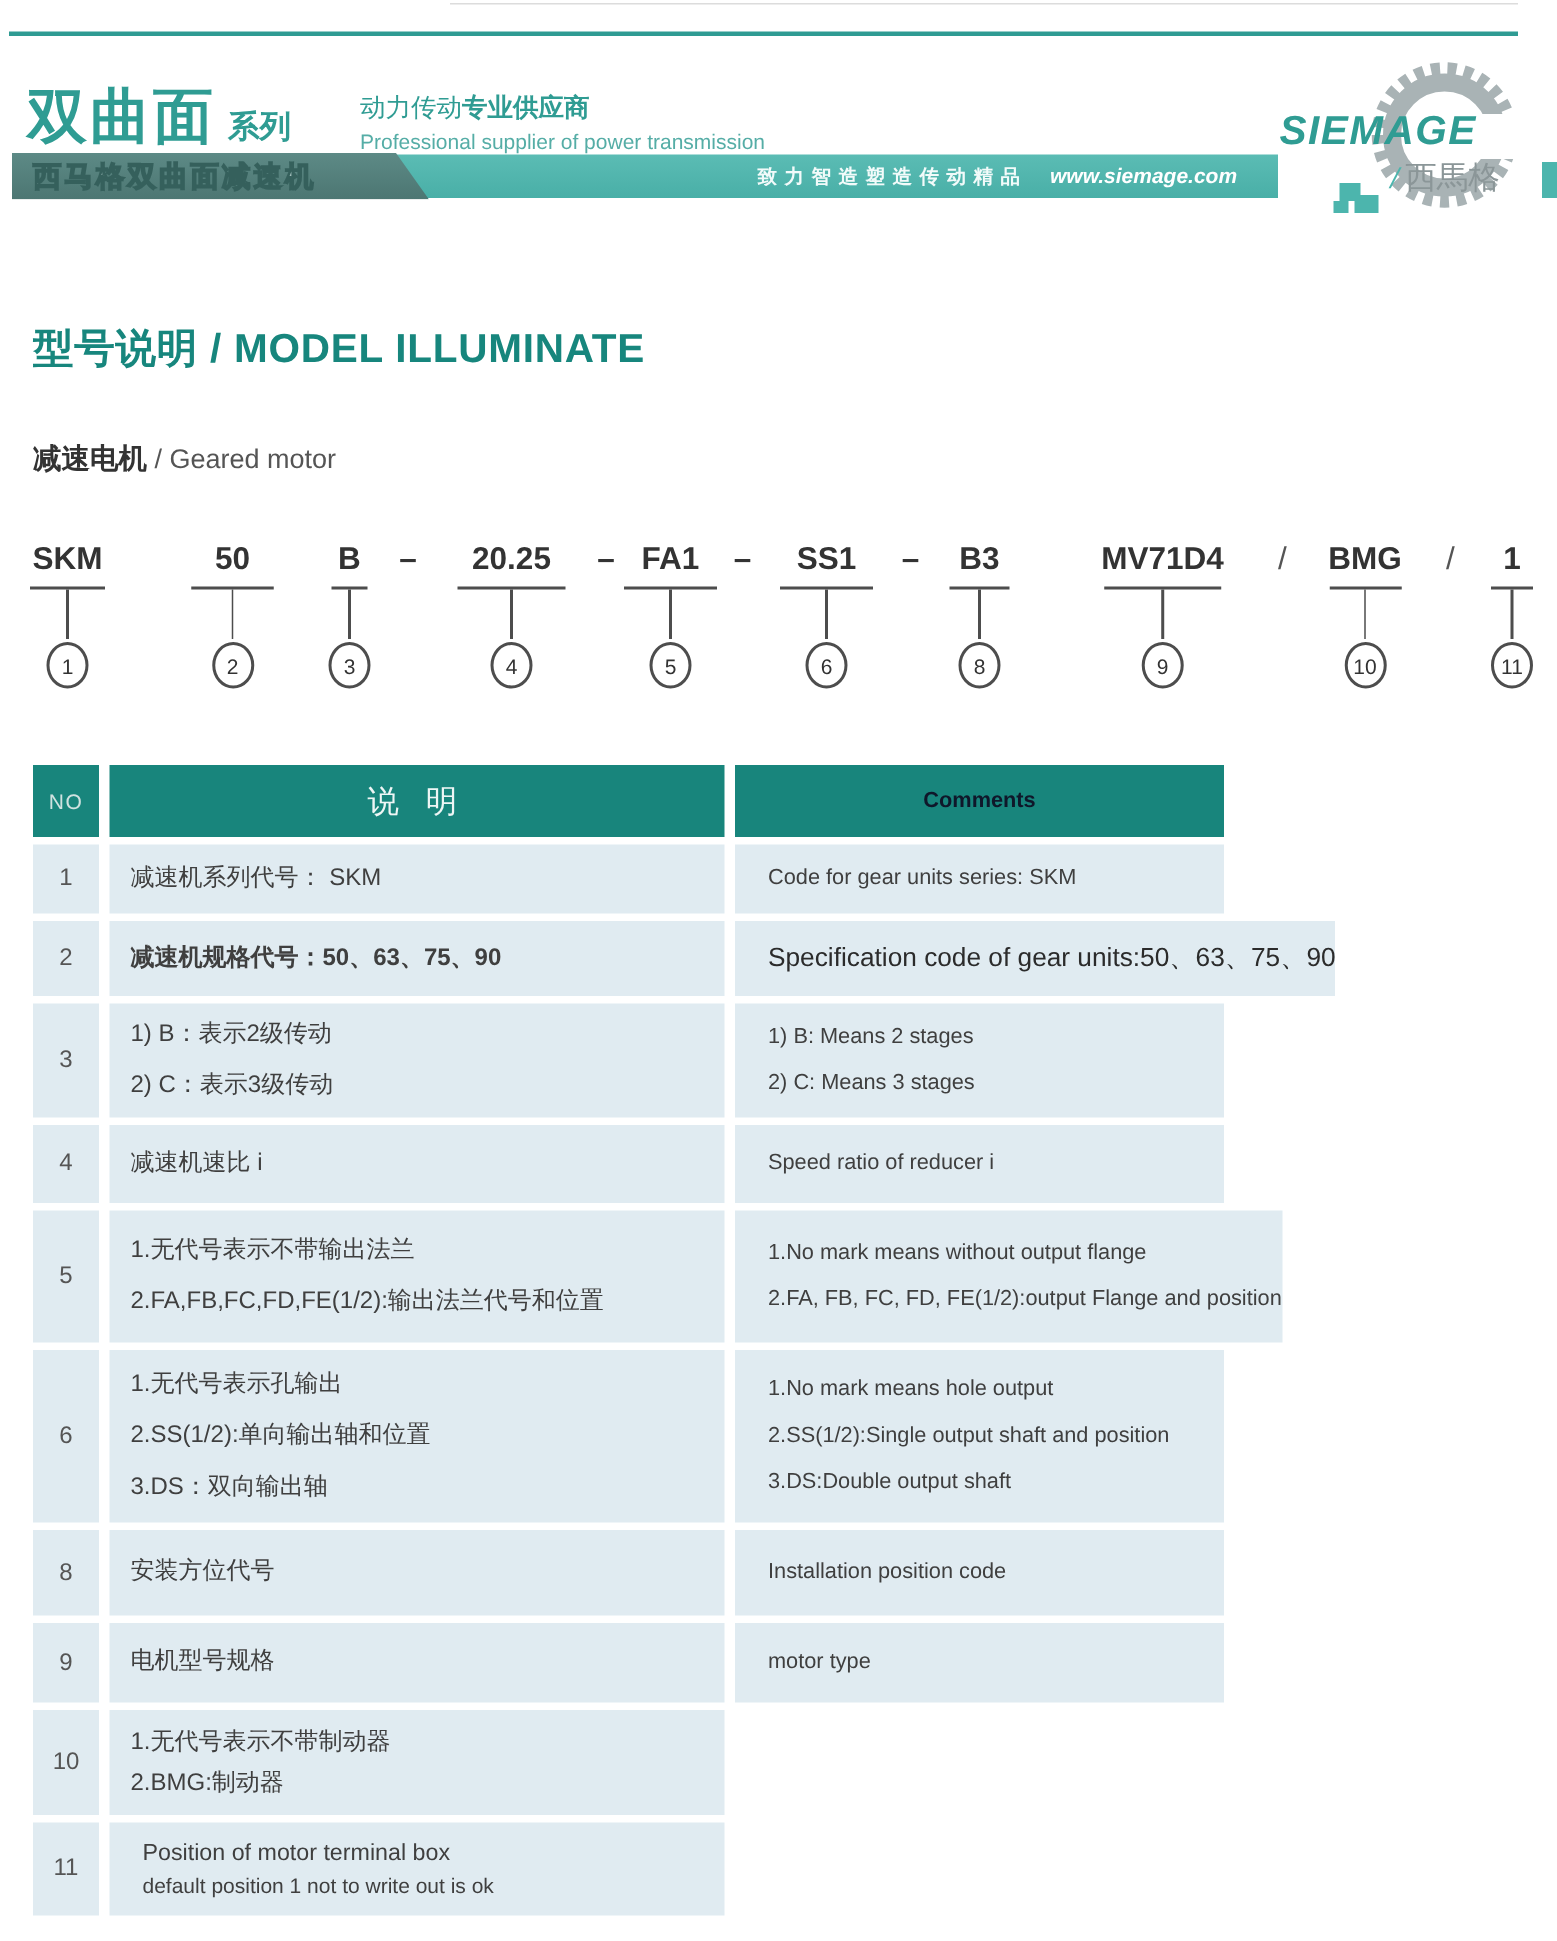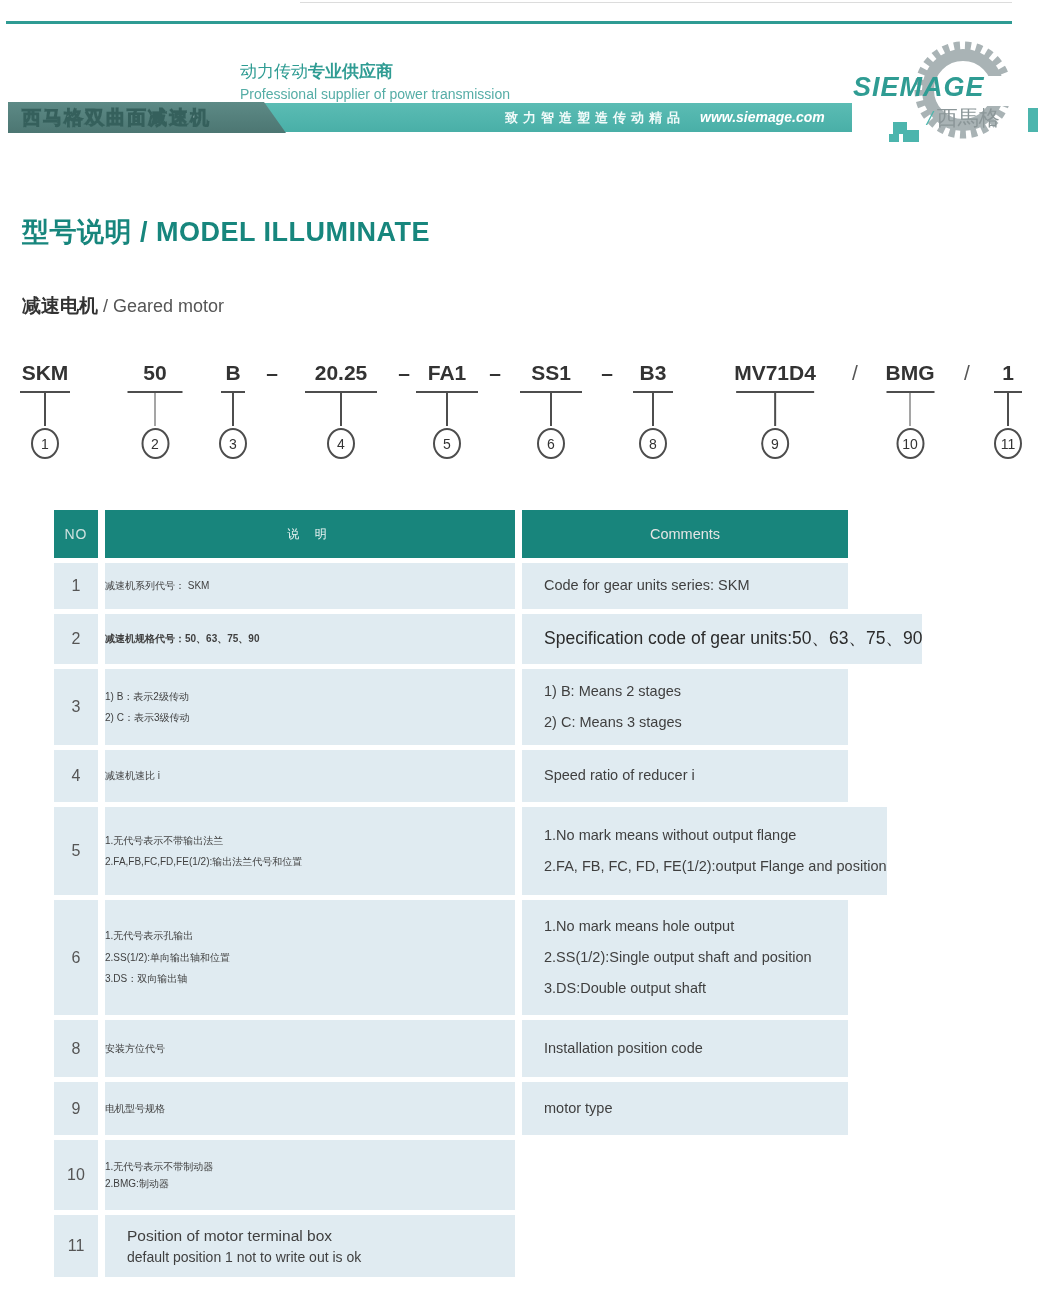--- a/index.html
+++ b/index.html
@@ -59,33 +59,33 @@
   .code-underline{height:2px;background:#4d4d4d;margin-top:5px;}
   .code-vline{width:1.5px;height:33px;background:#4d4d4d;}
   .code-circle{width:24px;height:27px;border:2px solid #4d4d4d;border-radius:50%;
                display:flex;align-items:center;justify-content:center;
                font-size:14px;color:#333333;margin-top:2px;background:#fff;}
   .code-sep{position:absolute;top:0;transform:translateX(-50%);
             font-size:21px;font-weight:bold;color:#333333;height:26px;line-height:26px;}
   .code-sep.slash{font-weight:400;color:#555555;}
 
   
-  .mtable{position:absolute;left:22px;top:510px;width:794px;margin-left:32px;}
+  .mtable{position:absolute;left:22px;top:510px;width:794px;}
   .trow{display:grid;grid-template-columns:44px 410px 1fr;column-gap:7px;margin-bottom:5px;}
   .cell{background:#e0ebf1;display:flex;flex-direction:column;justify-content:center;
         box-sizing:border-box;color:#3f3f3f;}
   .cell.no{align-items:center;font-size:16px;color:#555555;}
-  .cell.desc{font-size:10px;line-height:2.15;}
+  .cell.desc{padding-left:14px;font-size:16px;line-height:2.15;}
   .cell.comm{padding-left:22px;font-size:14.5px;line-height:2.15;}
   .line{white-space:nowrap;}
 
   .thead .cell{background:#18857c;align-items:center;justify-content:center;padding:0;}
   .thead .no{font-size:14px;color:#cfe2e0;letter-spacing:1px;}
-  .thead .desc{font-size:12px;color:#eef6f5;letter-spacing:6px;line-height:1;}
-  .thead .comm{font-size:14.5px;color:#e5e5e5;line-height:1;}
+  .thead .desc{font-size:21px;color:#eef6f5;letter-spacing:6px;line-height:1;}
+  .thead .comm{font-size:14.5px;color:#0f172a;line-height:1;font-weight:bold;}
 
   .mtable > div:nth-child(1) .cell{height:48px;}
   .mtable > div:nth-child(2) .cell{min-height:46px;}
   .mtable > div:nth-child(3) .cell{min-height:50px;}
   .mtable > div:nth-child(4) .cell{min-height:76px;}
   .mtable > div:nth-child(5) .cell{min-height:52px;}
   .mtable > div:nth-child(6) .cell{min-height:88px;}
   .mtable > div:nth-child(7) .cell{min-height:115px;}
   .mtable > div:nth-child(8) .cell{min-height:57px;}
   .mtable > div:nth-child(9) .cell{min-height:53px;}
@@ -100,20 +100,23 @@
   .trow.mixed .comm .line:nth-child(2){font-size:14px;}
 </style>
 </head>
 <body>
 
 <div class="page">
 
   <div class="top-faint-line"></div>
   <div class="top-teal-line"></div>
 
+  <div class="brand">
+    <span class="brand-big">双曲面</span><span class="brand-small">系列</span>
+  </div>
 
   <div class="tagline">
     <div class="tagline-zh"><span>动力传动</span><span class="b">专业供应商</span></div>
     <div class="tagline-en">Professional supplier of power transmission</div>
   </div>
 
   <div class="banner-band"></div>
   <div class="banner-left">
     <span>西马格双曲面减速机</span>
   </div>

